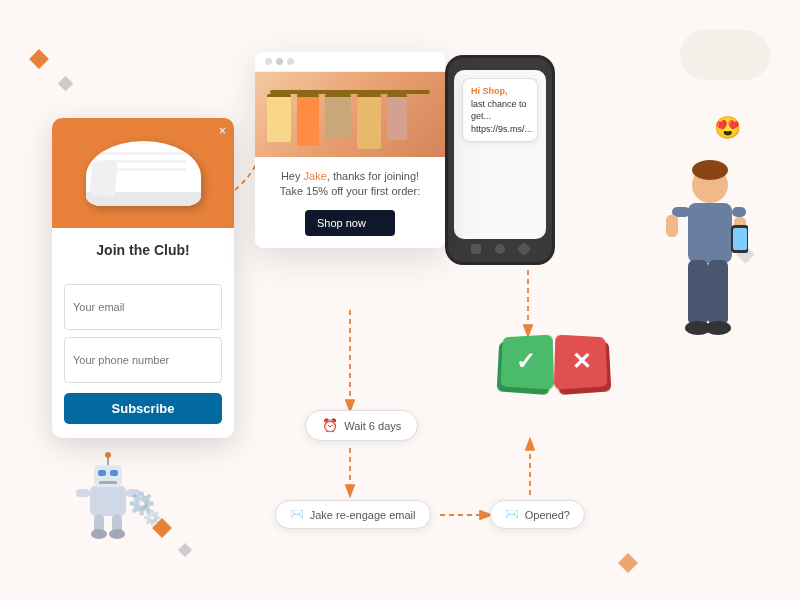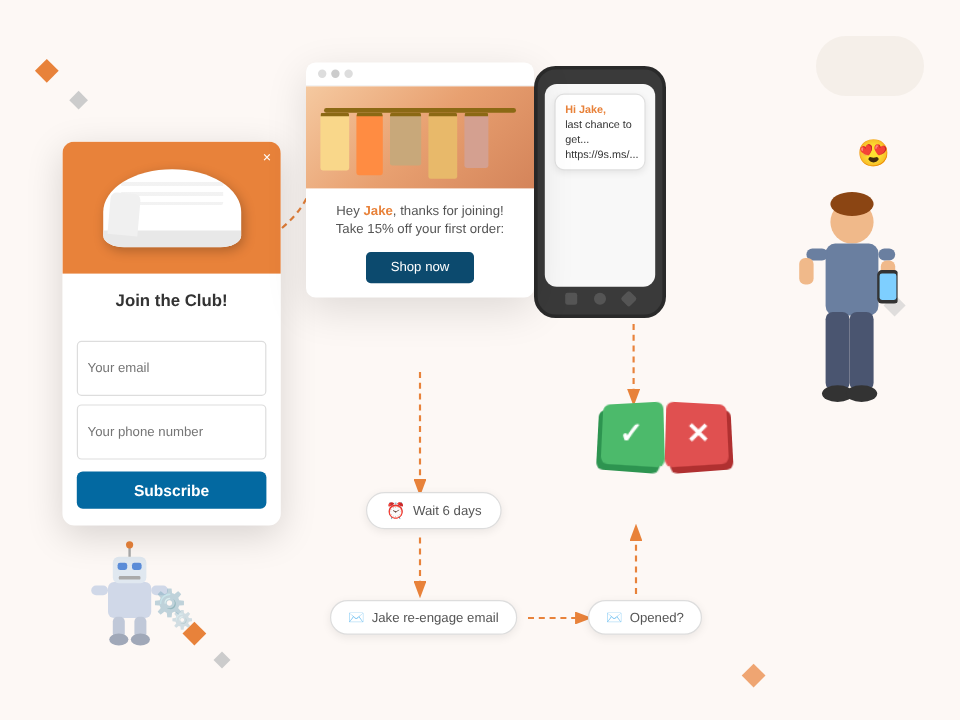--- a/index.html
+++ b/index.html
@@ -142,44 +142,44 @@
       text-align: center;
       margin-bottom: 6px;
     }
     .email-text {
       font-size: 11px;
       color: #555;
       text-align: center;
       line-height: 1.4;
       margin-bottom: 10px;
     }
-    .email-text span { color: #e8823a; font-weight: 700; }
+    .email-text span { color: #e8823a; font-weight: 400; }
     .coupon-box {
       border: 1.5px solid #ddd;
       border-radius: 4px;
       padding: 7px;
       text-align: center;
       font-size: 13px;
       font-weight: 700;
       color: #444;
       letter-spacing: 1px;
       margin-bottom: 10px;
     }
     .shop-btn {
       display: block;
       width: 90px;
       margin: 0 auto;
-      background: #0c4a6e;
+      background: #0f172a;
       color: white;
       border: none;
       border-radius: 4px;
       padding: 7px 12px;
       font-size: 11px;
       cursor: pointer;
-      text-align: center;
+      text-align: left;
     }
 
     
     .phone-mockup {
       position: absolute;
       right: 245px;
       top: 55px;
       width: 110px;
       height: 210px;
       background: #3a3a3a;
@@ -391,21 +391,21 @@
   </div>
   <div class="email-popup-body">
     <div class="email-text">Hey <span>Jake</span>, thanks for joining!<br>Take 15% off your first order:</div>
     <button class="shop-btn">Shop now</button>
   </div>
 </div>
 
 <div class="phone-mockup">
   <div class="phone-screen">
     <div class="sms-bubble">
-      <span class="sms-name">Hi Jake,</span><br>
+      <span class="sms-name">Hi Shop,</span><br>
       <span>last chance to get...<br>https://9s.ms/...</span>
     </div>
   </div>
   <div style="display:flex; gap:14px; margin-top:5px;">
     <div style="width:10px; height:10px; background:#555; border-radius:2px;"></div>
     <div style="width:10px; height:10px; background:#555; border-radius:50%;"></div>
     <div style="width:10px; height:10px; background:#555; border-radius:2px; transform:rotate(45deg);"></div>
   </div>
 </div>
 

